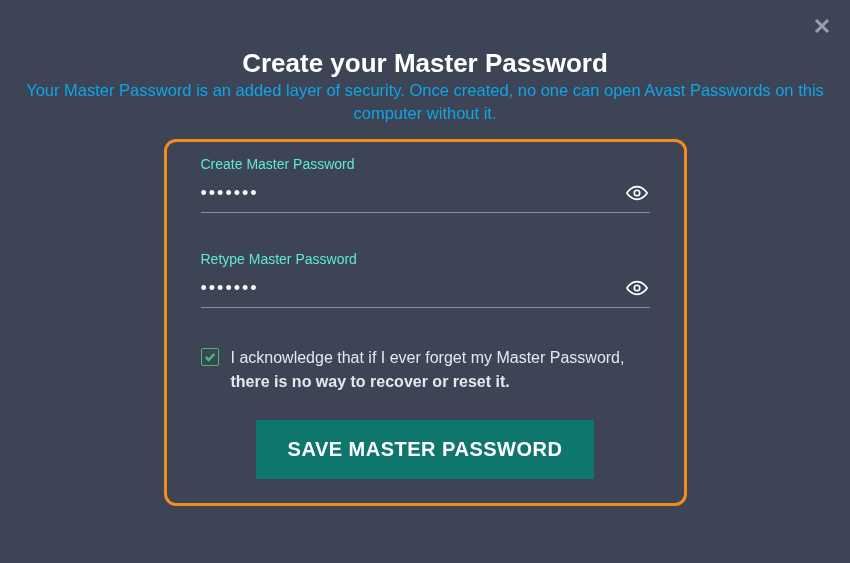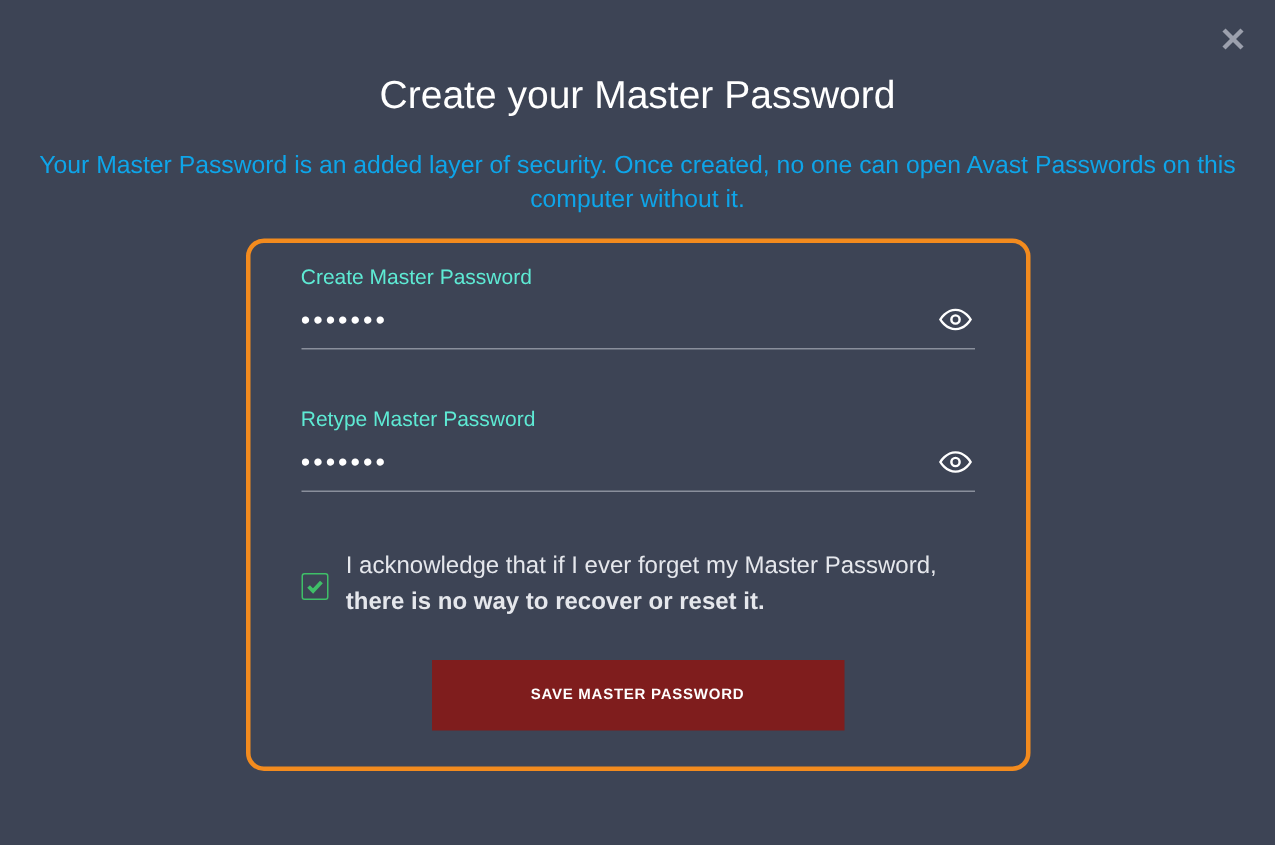--- a/index.html
+++ b/index.html
@@ -31,24 +31,23 @@
     }
     .close-btn svg {
       width: 16px;
       height: 16px;
       stroke: #9ca0ad;
       stroke-width: 3;
     }
     .title {
       text-align: center;
       font-size: 26px;
-      font-weight: 400;
+      font-weight: 700;
       color: #ffffff;
       margin-top: 48px;
-      margin-bottom: 20px;
     }
     .subtitle {
       text-align: center;
       font-size: 16.5px;
       color: #0ea5e9;
       line-height: 1.4;
       margin: 0 auto 14px auto;
       max-width: 810px;
       font-weight: 400;
     }
@@ -97,21 +96,21 @@
     }
     .eye-btn svg {
       width: 22px;
       height: 22px;
       stroke: #ffffff;
       fill: none;
       stroke-width: 1.8;
     }
     .ack-row {
       display: flex;
-      align-items: center;
+      align-items: flex-start;
       margin-bottom: 26px;
       gap: 12px;
     }
     .checkbox {
       width: 18px;
       height: 18px;
       border: 1.5px solid #3fbf68;
       border-radius: 2px;
       display: flex;
       align-items: center;
@@ -132,24 +131,24 @@
       font-size: 16px;
       color: #e5e7ec;
       line-height: 1.5;
     }
     .ack-text b {
       font-weight: 700;
     }
     .save-btn {
       display: block;
       margin: 0 auto;
-      background: #7f1d1d;
+      background: #0f766e;
       color: #ffffff;
       border: none;
-      font-size: 10px;
+      font-size: 20px;
       font-weight: 700;
       letter-spacing: 0.5px;
       padding: 18px 32px;
       cursor: pointer;
       min-width: 275px;
       text-align: center;
     }
   </style>
 </head>
 <body>

